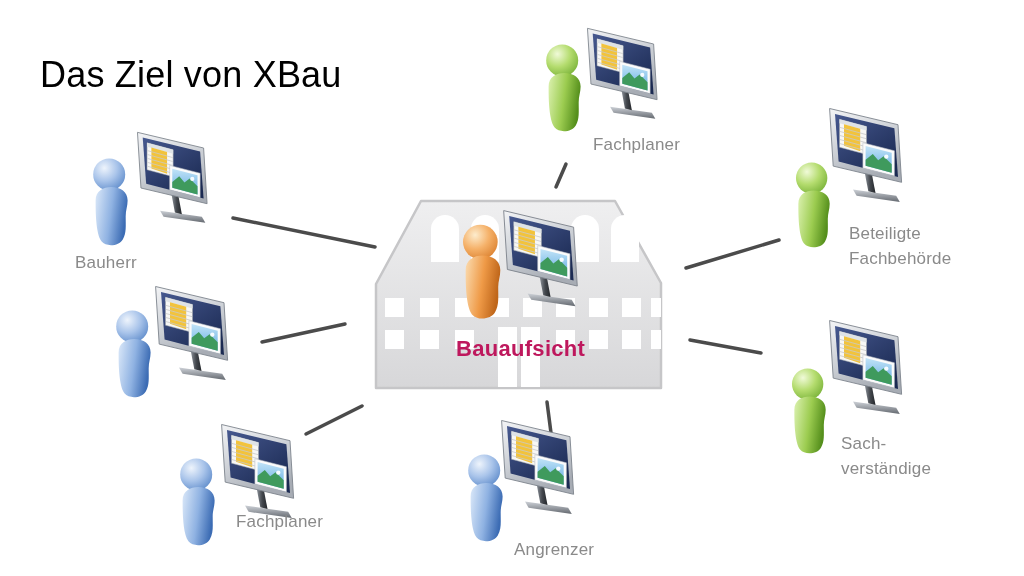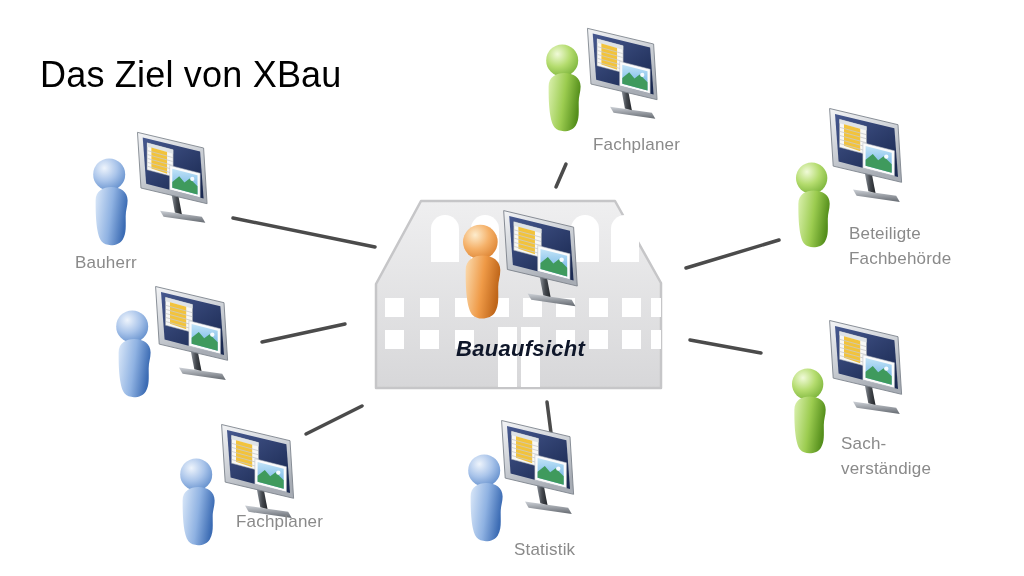--- a/index.html
+++ b/index.html
@@ -10,22 +10,22 @@
   #diagram-svg{position:absolute;left:0;top:0;}
   .label{
     position:absolute;color:#8a8a8a;font-size:17px;line-height:1.45;
     white-space:pre-line;letter-spacing:.2px;
   }
   #page-title{
     position:absolute;left:40px;top:54px;color:#000;font-size:36px;
     letter-spacing:.2px;white-space:nowrap;
   }
   #center-label{
-    position:absolute;left:456px;top:336px;color:#0f172a;font-weight:bold;
-    font-size:22px;letter-spacing:.3px;white-space:nowrap;font-style:italic;
+    position:absolute;left:456px;top:336px;color:#be185d;font-weight:bold;
+    font-size:22px;letter-spacing:.3px;white-space:nowrap;
   }
 </style>
 </head>
 <body>
 
 <div id="stage">
 
   <svg id="diagram-svg" width="1024" height="576" viewBox="0 0 1024 576">
     <defs>
 
@@ -218,21 +218,21 @@
 
   <div id="page-title">Das Ziel von XBau</div>
 
   <div id="center-label">Bauaufsicht</div>
 
   <div class="label" style="left:75px;top:251px;">Bauherr</div>
 
 
   <div class="label" style="left:236px;top:510px;">Fachplaner</div>
 
-  <div class="label" style="left:514px;top:538px;">Statistik</div>
+  <div class="label" style="left:514px;top:538px;">Angrenzer</div>
 
   <div class="label" style="left:593px;top:133px;">Fachplaner</div>
 
   <div class="label" style="left:841px;top:432px;">Sach-
 verständige</div>
 
   <div class="label" style="left:849px;top:222px;">Beteiligte
 Fachbehörde</div>
 
 </div>

